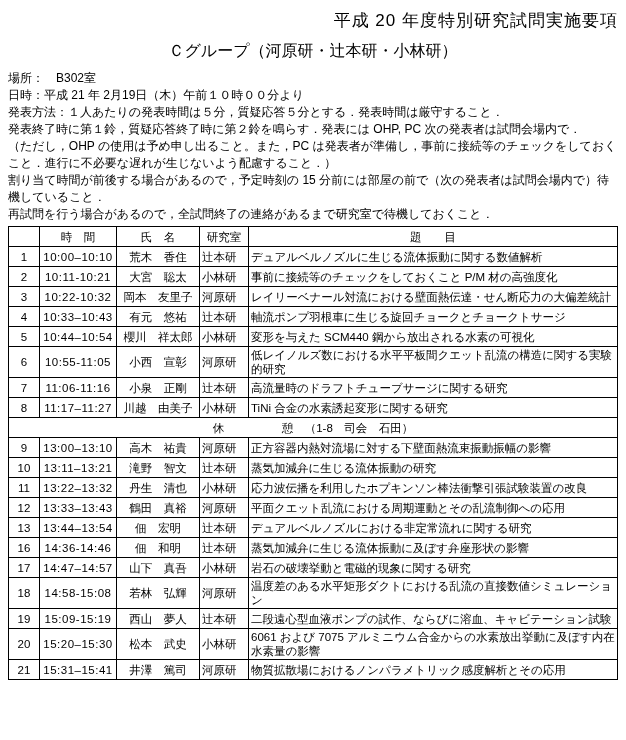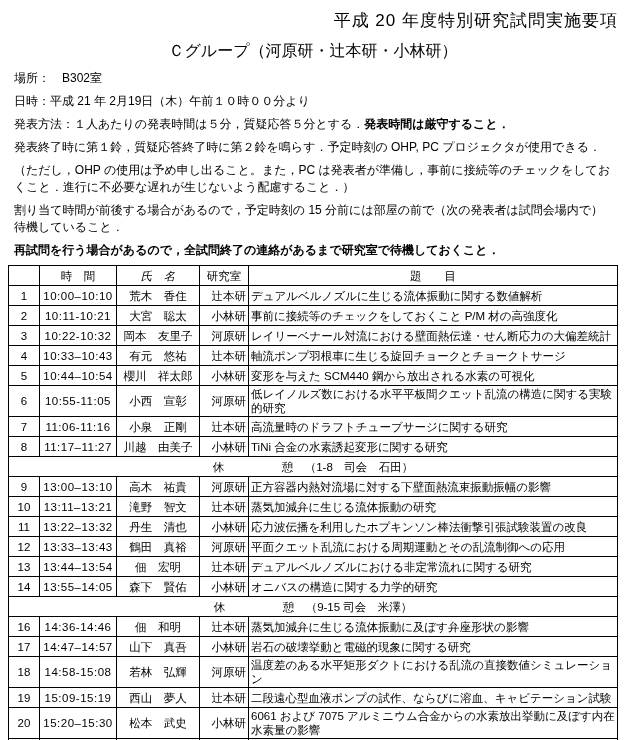--- a/index.html
+++ b/index.html
@@ -11,65 +11,65 @@
     overflow:hidden;
   }
   .page{padding:6px 8px 0 8px;}
   .doc-title{
     text-align:right;font-size:17px;font-weight:normal;
     letter-spacing:1px;margin:4px 0 10px 0;line-height:22px;
   }
   .doc-subtitle{
     text-align:center;font-size:16px;margin:0 0 10px 0;line-height:18px;
   }
-  .info p{margin:6px;}
+  .info p{margin:0;}
   .indent{margin-left:20px;}
-  .bold{font-weight:bold;}
+  .bold{font-weight:normal;}
   table.schedule{
     border-collapse:collapse;
     width:610px;
     margin-top:3px;
     table-layout:fixed;
     font-size:11.5px;
   }
   table.schedule th, table.schedule td{
     border:1px solid #000;
     padding:1px 2px;
     height:17px;
     line-height:14px;
     font-weight:normal;
     overflow:hidden;
     white-space:normal;
   }
   th.h-no{width:26px;}
   th.h-time{width:72px;}
-  th.h-name{width:78px;font-style:italic;}
+  th.h-name{width:78px;}
   th.h-lab{width:44px;}
   th.h-title{width:auto;}
   td.col-no{text-align:center;}
   td.col-time{text-align:center;letter-spacing:0.5px;}
   td.col-name{text-align:center;}
-  td.col-lab{text-align:right;}
+  td.col-lab{text-align:left;}
   td.col-title{text-align:left;padding-left:6px;}
   td.break-cell{text-align:center;margin-left:40px;}
   thead th{}
 </style>
 </head>
 <body>
 
 <div class="page">
 
   <h1 class="doc-title">平成 20 年度特別研究試問実施要項</h1>
   <div class="doc-subtitle">Ｃグループ（河原研・辻本研・小林研）</div>
 
   <div class="info">
     <p>場所：　B302室</p>
     <p>日時：平成 21 年 2月19日（木）午前１０時００分より</p>
     <p><span>発表方法：１人あたりの発表時間は５分，質疑応答５分とする．</span><b class="bold">発表時間は厳守すること．</b></p>
-    <p class="indent">発表終了時に第１鈴，質疑応答終了時に第２鈴を鳴らす．予定時刻の OHP, PC プロジェクタが使用できる．</p>
+    <p class="indent">発表終了時に第１鈴，質疑応答終了時に第２鈴を鳴らす．発表には OHP, PC 次の発表者は試問会場内で．</p>
     <p class="indent">（ただし，OHP の使用は予め申し出ること。また，PC は発表者が準備し，事前に接続等のチェックをしておくこと．進行に不必要な遅れが生じないよう配慮すること．）</p>
     <p class="indent">割り当て時間が前後する場合があるので，予定時刻の 15 分前には部屋の前で（次の発表者は試問会場内で）待機していること．</p>
     <p class="bold">再試問を行う場合があるので，全試問終了の連絡があるまで研究室で待機しておくこと．</p>
   </div>
 
   <table class="schedule">
     <thead>
       <tr>
         <th class="h-no"></th>
         <th class="h-time">時　間</th>
@@ -167,30 +167,20 @@
           <td class="col-title">平面クエット乱流における周期運動とその乱流制御への応用</td>
         </tr>
         <tr>
           <td class="col-no">13</td>
           <td class="col-time">13:44–13:54</td>
           <td class="col-name">佃　宏明</td>
           <td class="col-lab">辻本研</td>
           <td class="col-title">デュアルベルノズルにおける非定常流れに関する研究</td>
         </tr>
         <tr>
-          <td class="col-no">14</td>
-          <td class="col-time">13:55–14:05</td>
-          <td class="col-name">森下　賢佑</td>
-          <td class="col-lab">小林研</td>
-          <td class="col-title">オニバスの構造に関する力学的研究</td>
-        </tr>
-        <tr>
-          <td colspan="5" class="break-cell">休　　　　　憩　（9-15 司会　米澤）</td>
-        </tr>
-        <tr>
           <td class="col-no">16</td>
           <td class="col-time">14:36-14:46</td>
           <td class="col-name">佃　和明</td>
           <td class="col-lab">辻本研</td>
           <td class="col-title">蒸気加減弁に生じる流体振動に及ぼす弁座形状の影響</td>
         </tr>
         <tr>
           <td class="col-no">17</td>
           <td class="col-time">14:47–14:57</td>
           <td class="col-name">山下　真吾</td>

